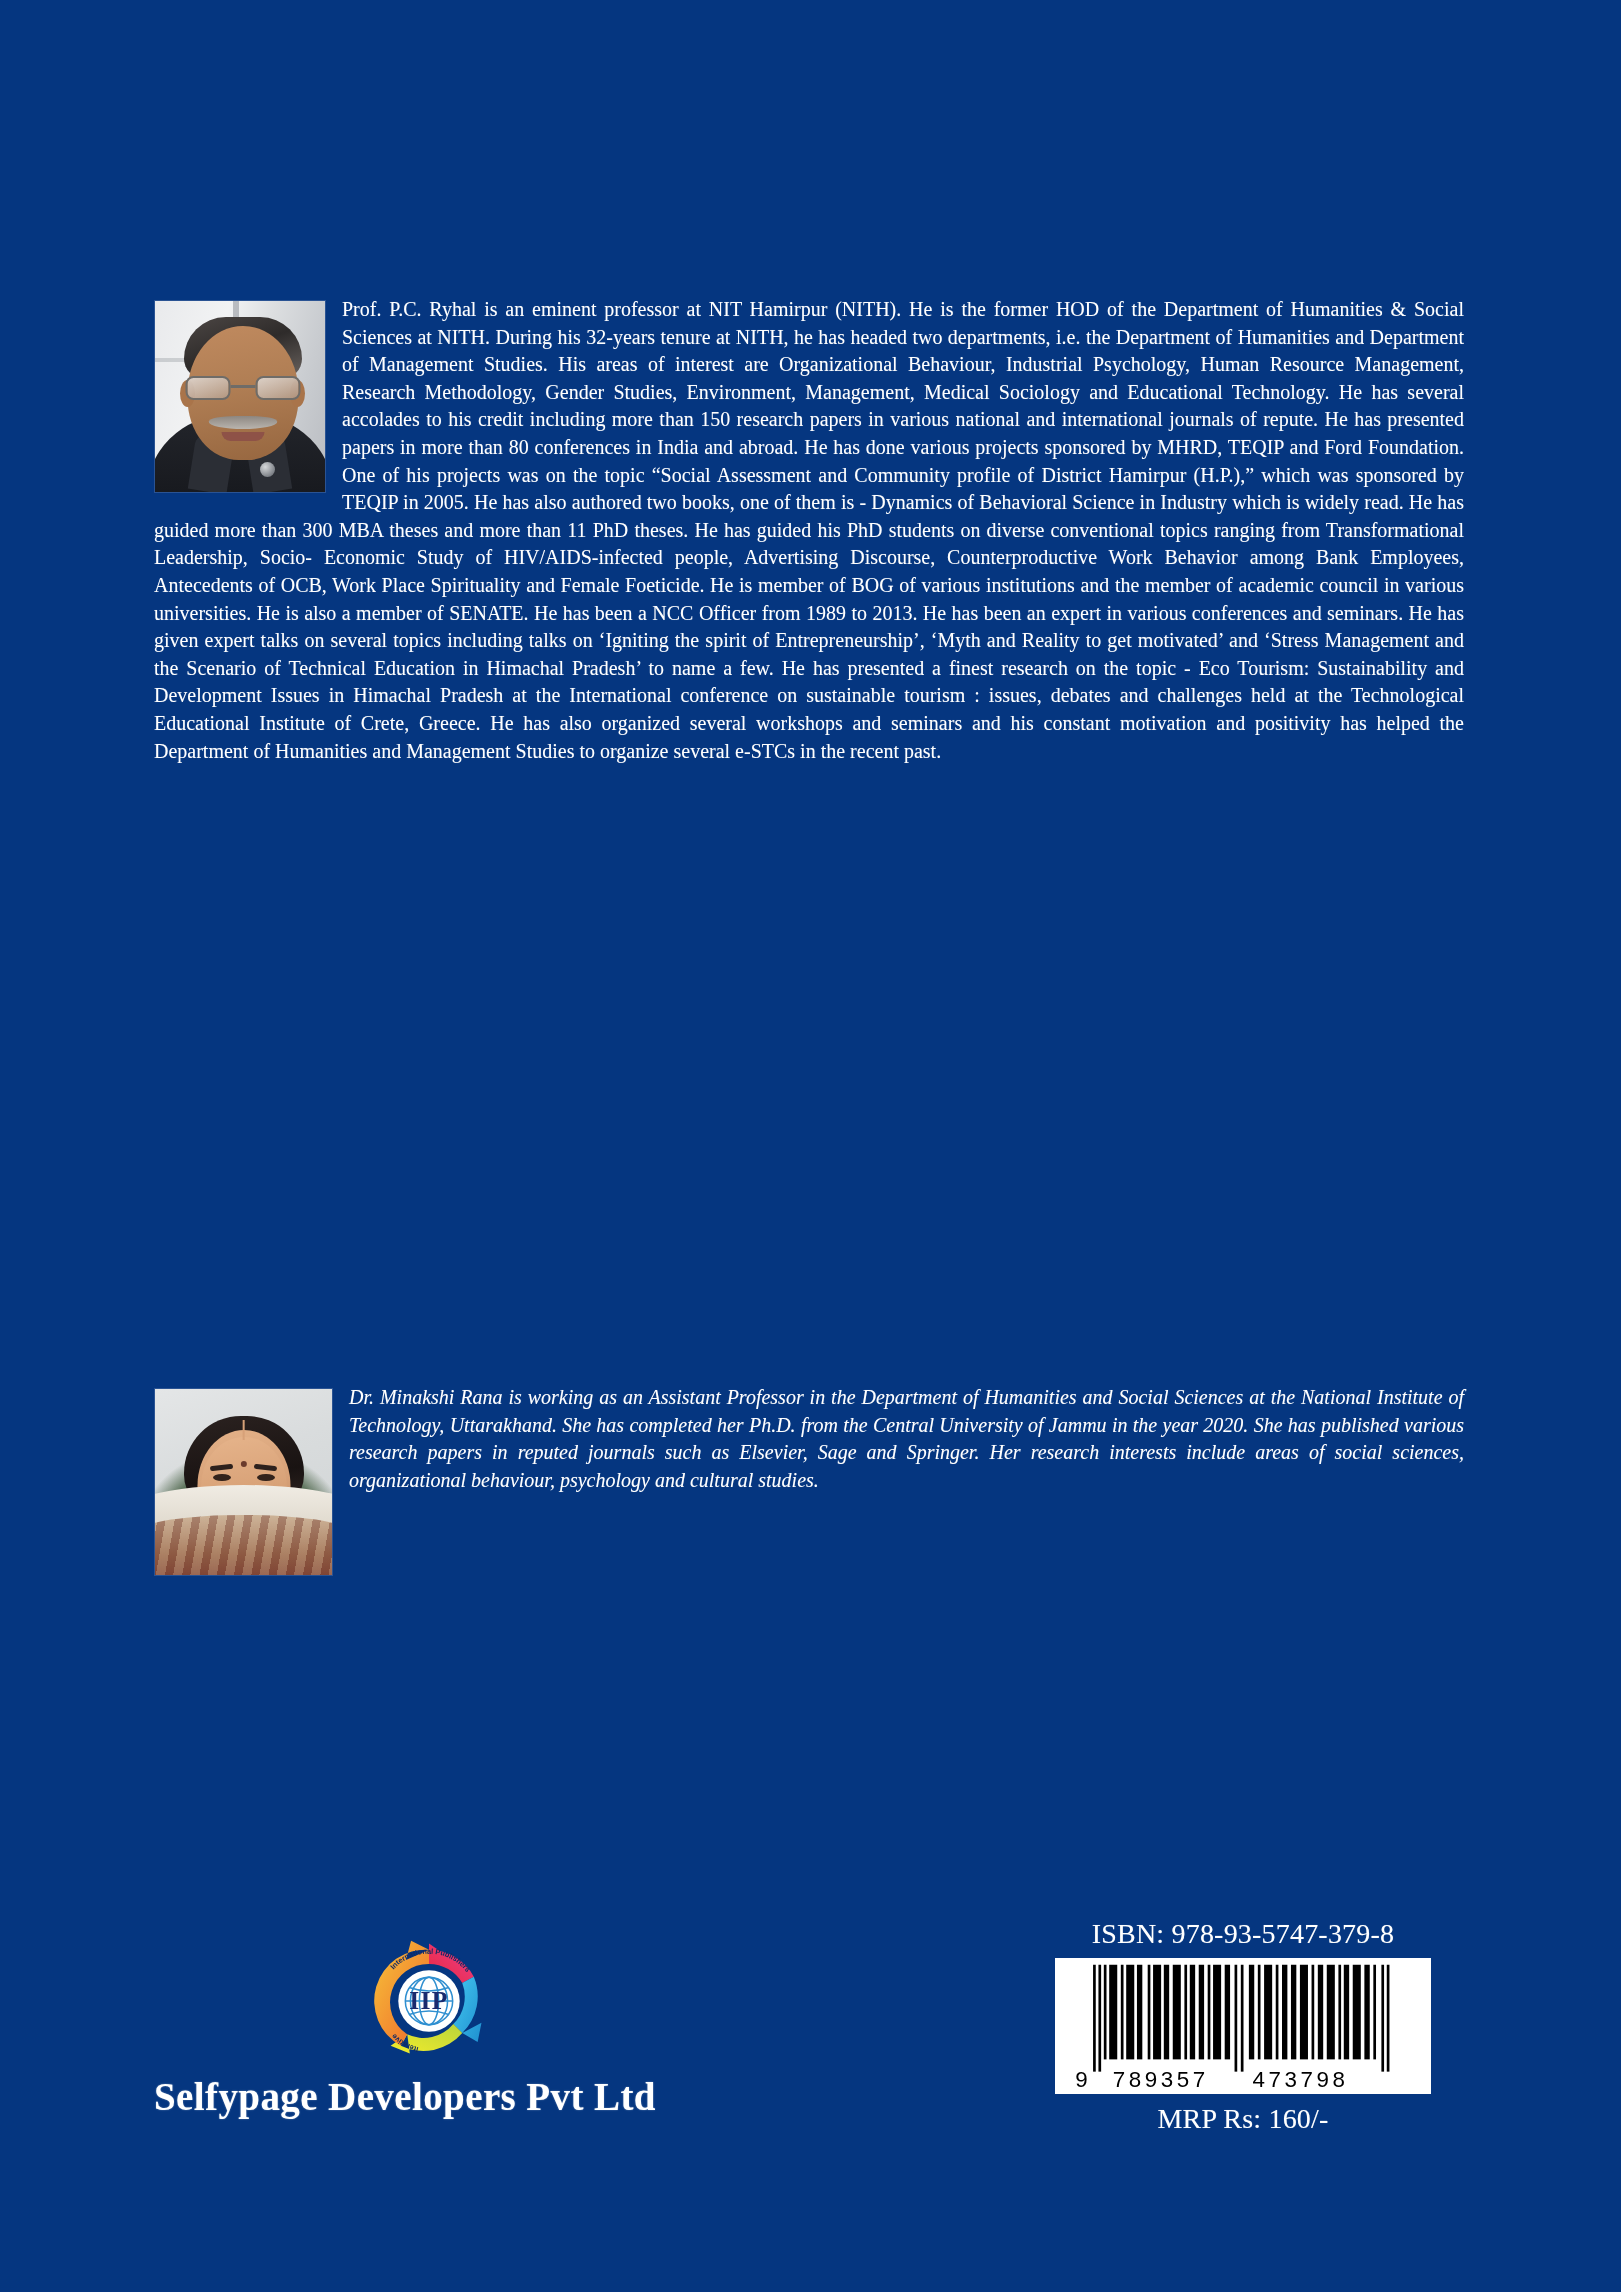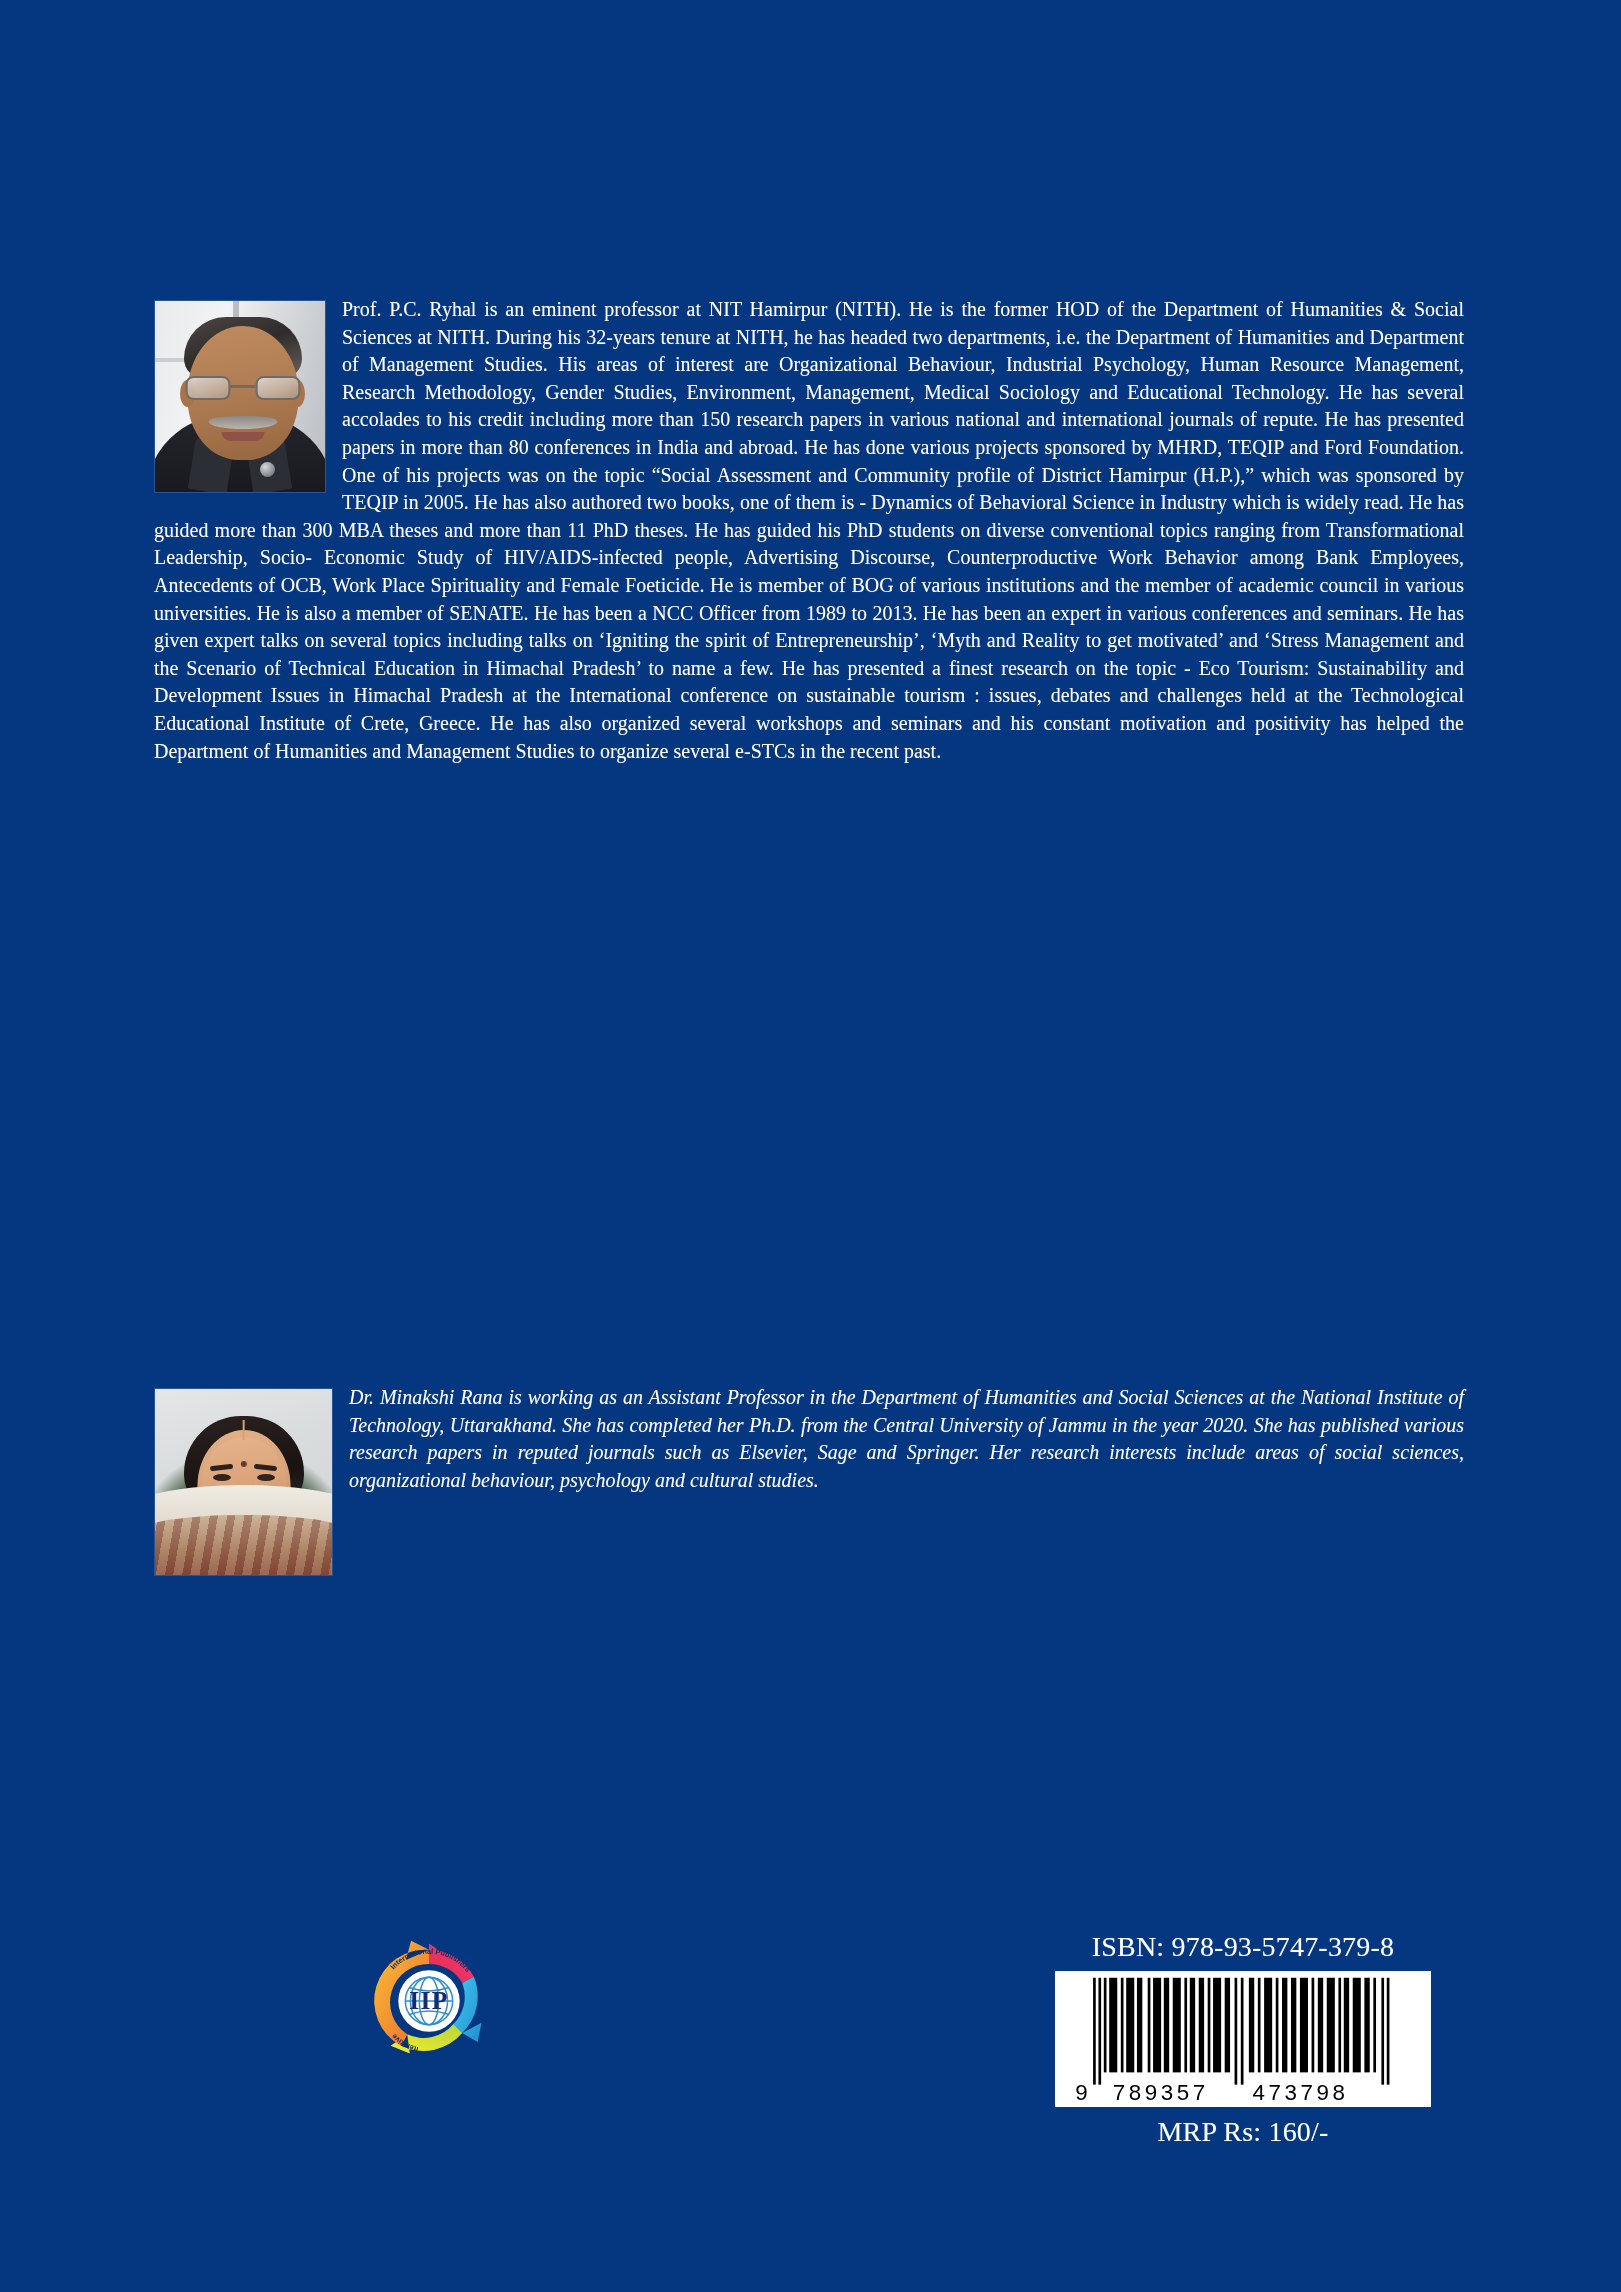--- a/index.html
+++ b/index.html
@@ -237,21 +237,20 @@
     top: 1918px;
     width: 376px;
     text-align: center;
   }
 
   .isbn-text {
     font-size: 28px;
     letter-spacing: 0.2px;
     margin-bottom: 8px;
     text-shadow: 0 0 0.9px rgba(255,255,255,.35);
-    margin-top: 13px;
   }
 
   .barcode-box {
     background: #ffffff;
     padding: 5.4px 12.5px 2.7px 12.5px;
     width: 376px;
     height: 136px;
     position: relative;
   }
 
@@ -373,20 +372,21 @@
 
       <text font-family="'Liberation Sans', sans-serif" font-size="11.5" font-weight="bold" fill="#132a63">
         <textPath href="#arcTop" startOffset="23%">International Publishers</textPath>
       </text>
       <text font-family="'Liberation Sans', sans-serif" font-size="11.5" font-weight="bold" fill="#132a63">
         <textPath href="#arcBot" startOffset="57%">Iterative</textPath>
       </text>
     </svg>
   </div>
 
+  <div class="publisher-name">Selfypage Developers Pvt Ltd</div>
 
   <div class="isbn-area">
     <div class="isbn-text">ISBN: 978-93-5747-379-8</div>
 
     <div class="barcode-box">
       <svg class="barcode-bars" viewBox="0 0 392 146" preserveAspectRatio="none" aria-hidden="true">
         <rect x="0" y="0" width="392" height="146" fill="#ffffff"></rect>
         <g fill="#000000">
 
           <rect x="28" y="2" width="3" height="122"></rect>

